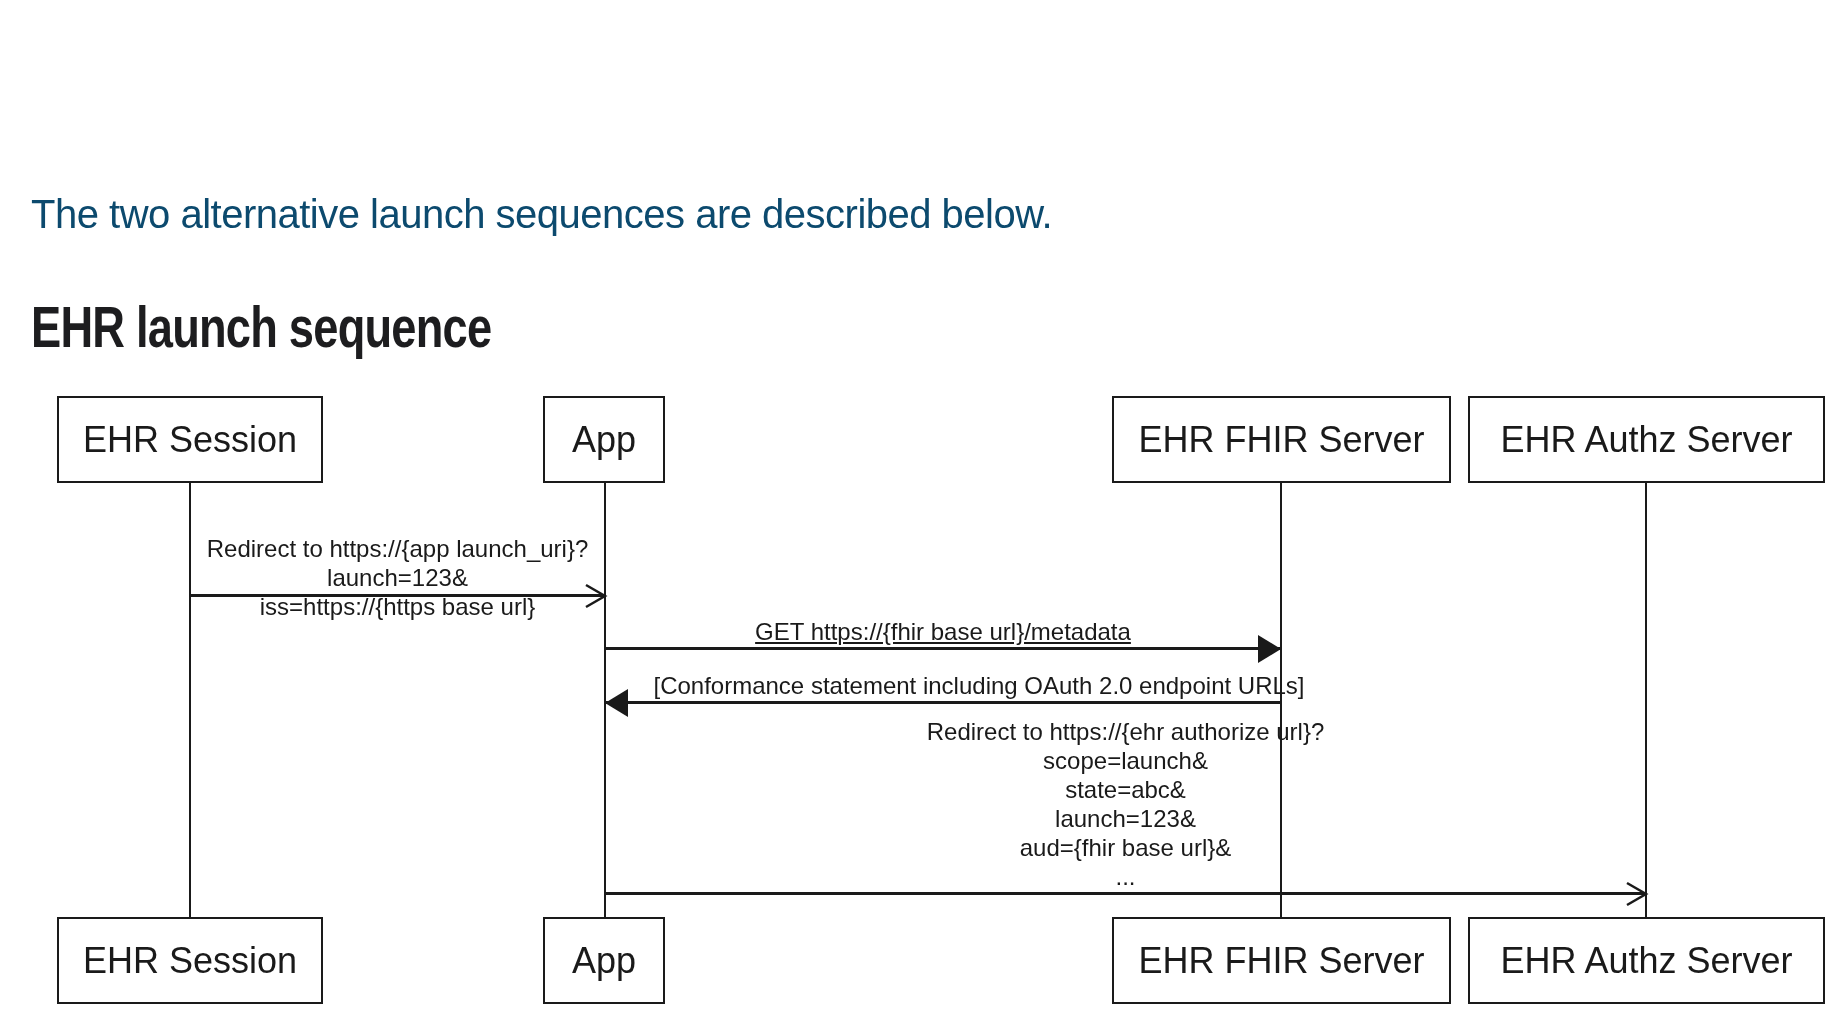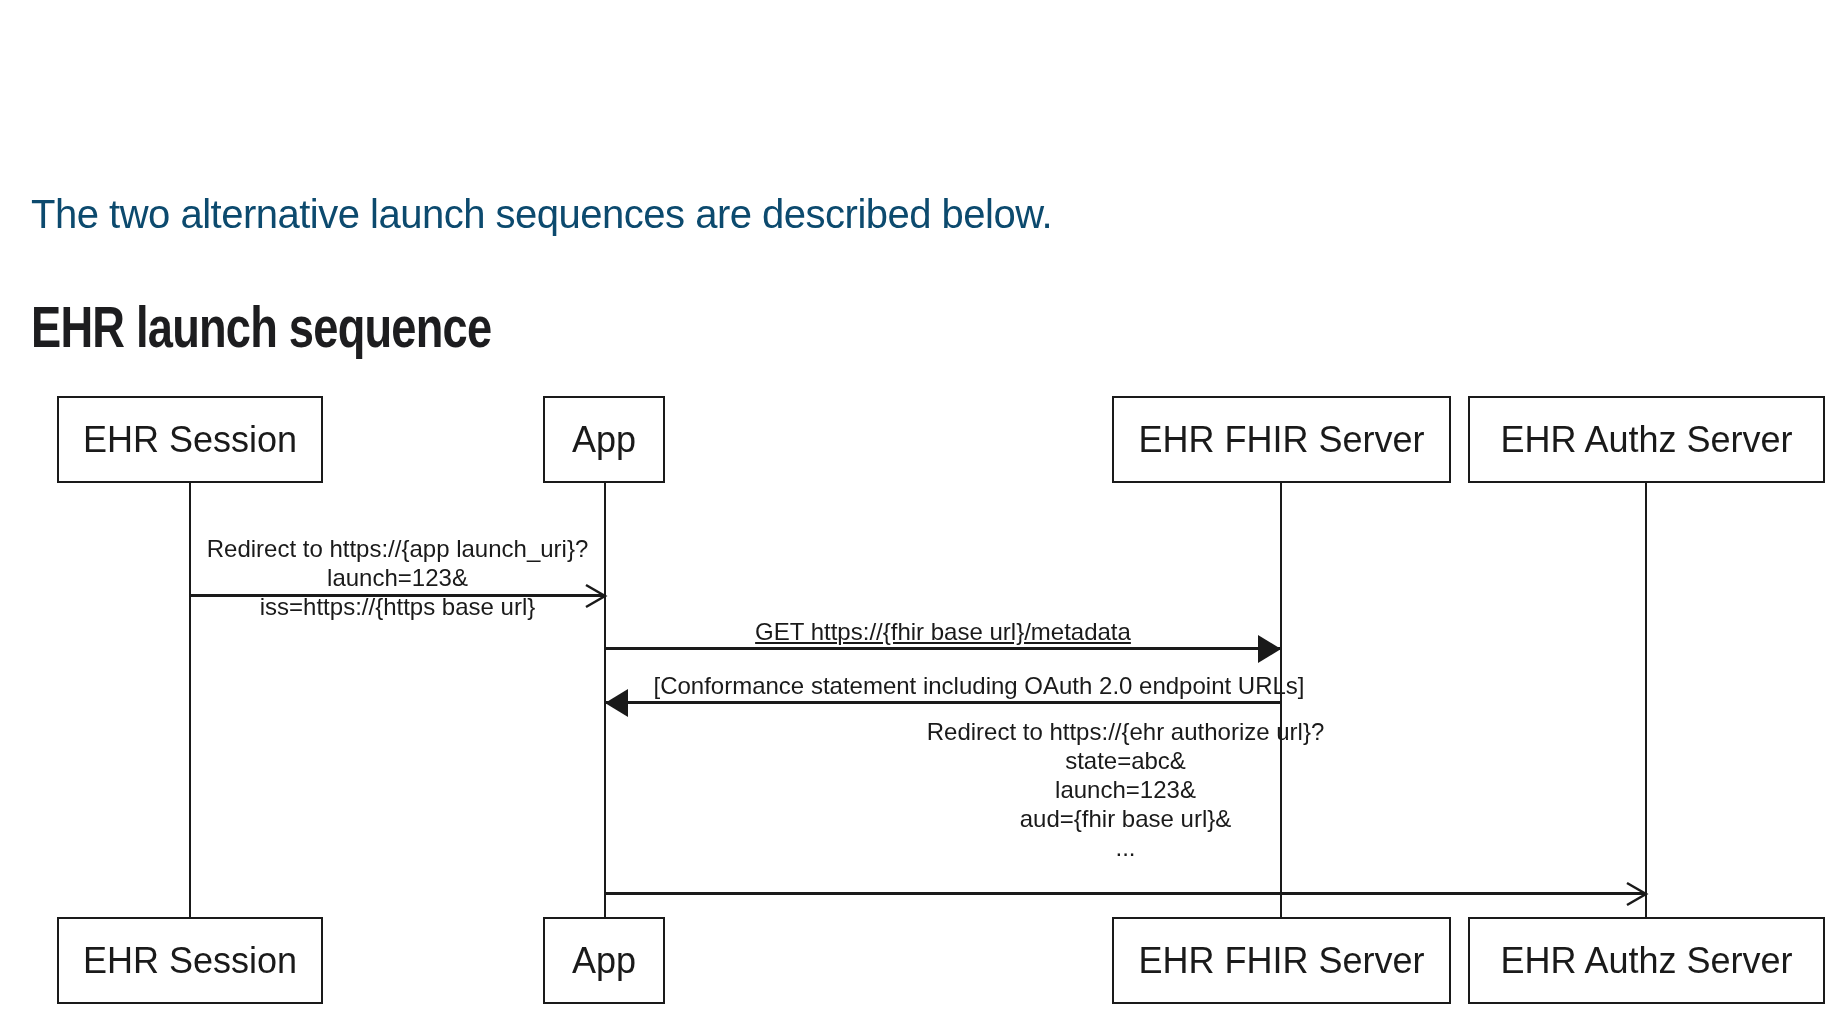--- a/index.html
+++ b/index.html
@@ -100,19 +100,20 @@
       <div class="head-filled" style="top: 689px; left: 605px; border-right: 23px solid rgb(26, 26, 26);"></div>
       <div class="mlabel" style="left: 943px; top: 671px; margin-left: 36px;">
         <div>[Conformance statement including OAuth 2.0 endpoint URLs]</div>
       </div>
       <div class="mline" style="left: 605px; top: 892px; width: 1041px;"></div>
       <svg width="30" height="36" class="head-open" style="top: 876px; left: 1619px;">
         <polyline points="8,7 27,18 8,29" fill="none" stroke="#1a1a1a" stroke-width="2.5"></polyline>
       </svg>
       <div class="mlabel" style="left: 1125.5px; top: 717px;">
         <div>Redirect to https://{ehr authorize url}?</div>
+        <div>scope=launch&amp;</div>
         <div>state=abc&amp;</div>
         <div>launch=123&amp;</div>
         <div>aud={fhir base url}&amp;</div>
         <div>...</div>
       </div>
     </div>
 </main>
 
 </body></html>

